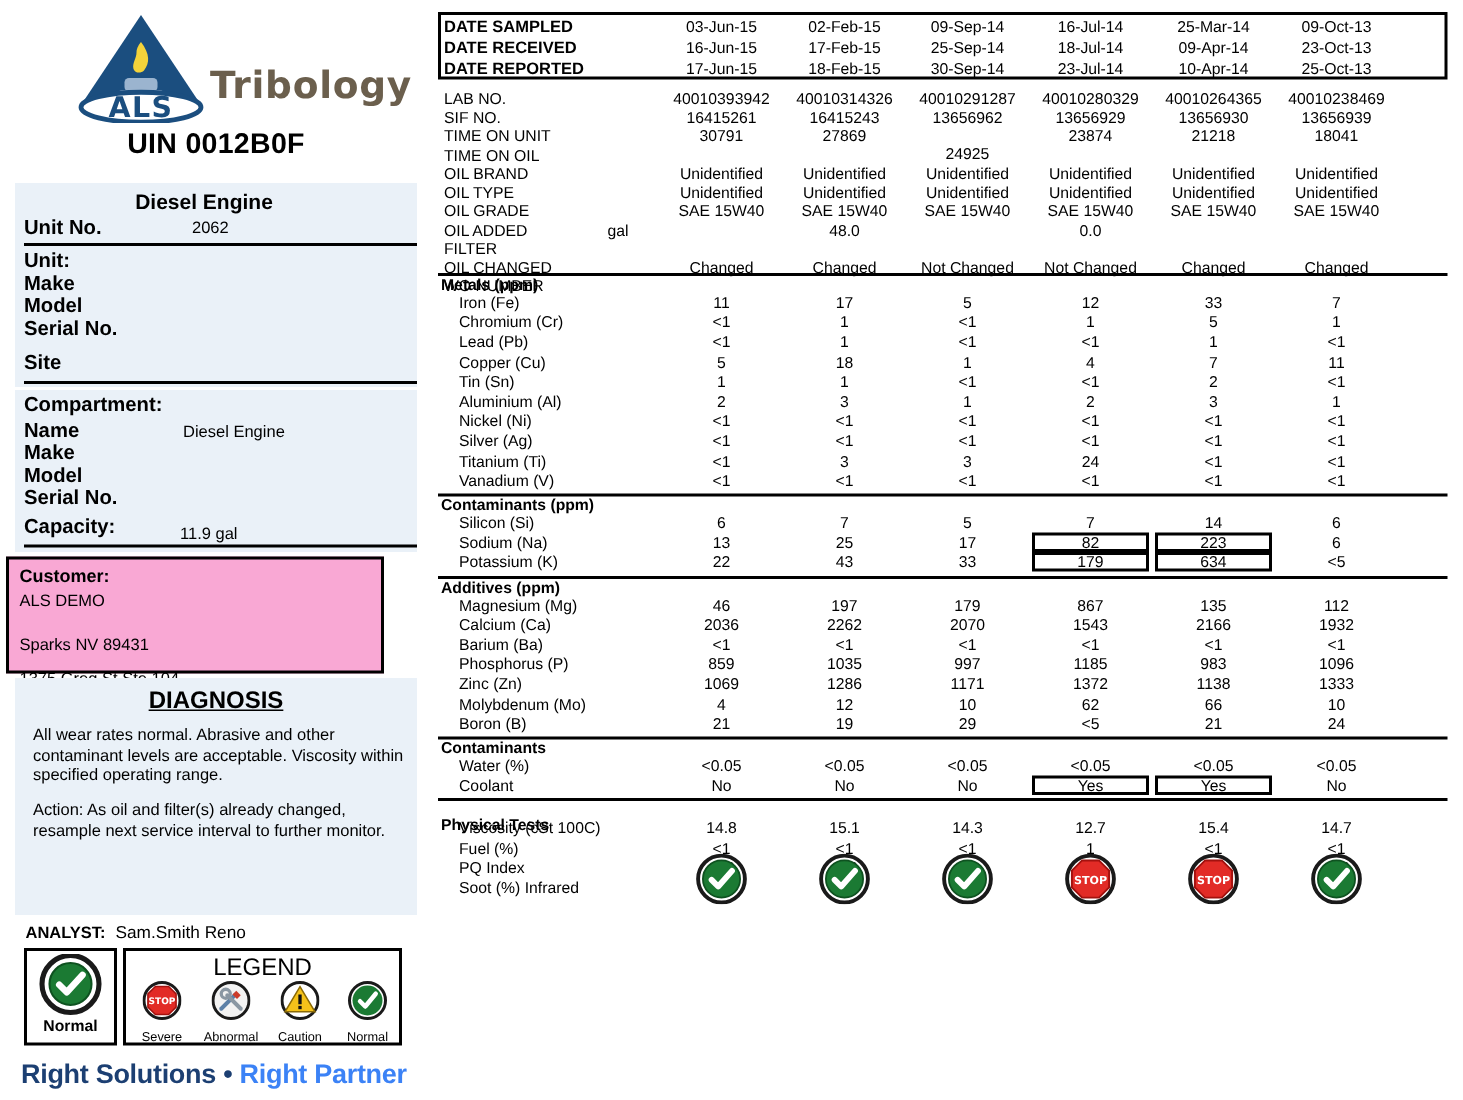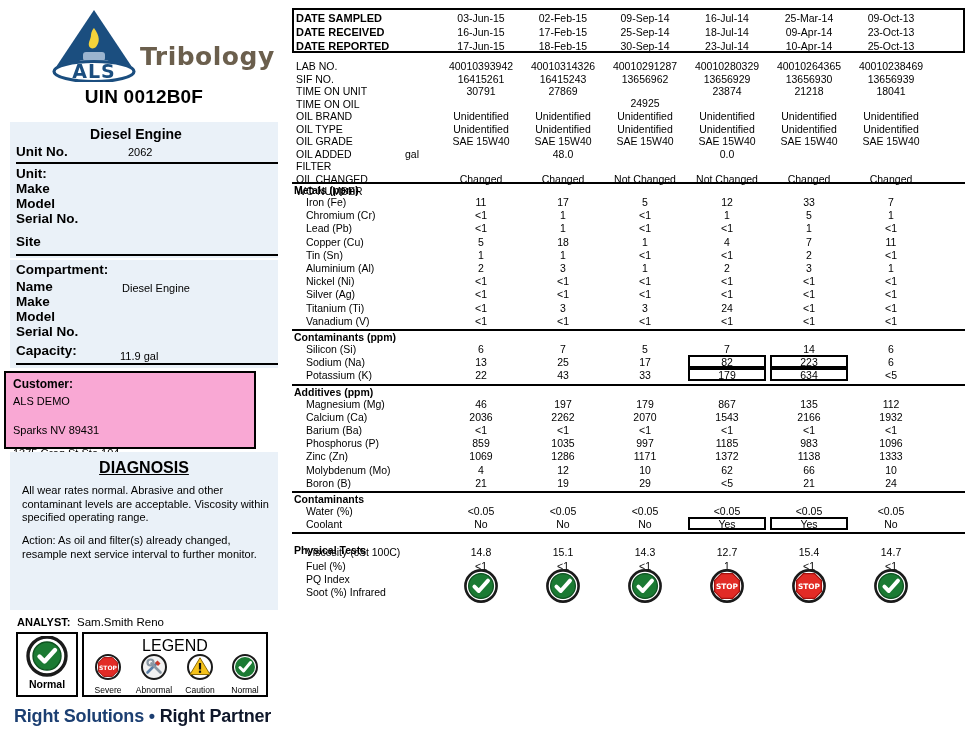--- a/index.html
+++ b/index.html
@@ -78,21 +78,21 @@
   }
   #legend-title { position: absolute; left: 0; top: 3px; width: 182px; text-align: center; font-size: 16px; }
   .legend-item { position: absolute; top: 20px; width: 44px; text-align: center; }
   .legend-cap { font-size: 8.5px; color: #000; display: block; margin-top: 1px; }
   #normal-cap {
     position: absolute; left: 0; top: 44px; width: 58px; text-align: center;
     font-size: 10.5px; font-weight: bold;
   }
   #tagline { position: absolute; left: 14px; top: 706px; font-size: 18px; font-weight: bold; letter-spacing: -0.2px; }
   .tl-a { color: #1c3f72; }
-  .tl-b { color: #0f172a; }
+  .tl-b { color: #3b82f6; }
 
   
   #table-area { position: absolute; left: 292px; top: 0; width: 683px; height: 733px; }
 
   #date-box {
     position: absolute; left: 0; top: 8px; width: 673px; height: 45px;
     border: 2px solid #000; box-sizing: border-box; background: #fff;
   }
   .drow { position: absolute; left: 0; width: 669px; height: 15px; }
   .dlabel { position: absolute; left: 4px; top: 0; font-size: 11px; font-weight: bold; color: #000; }

